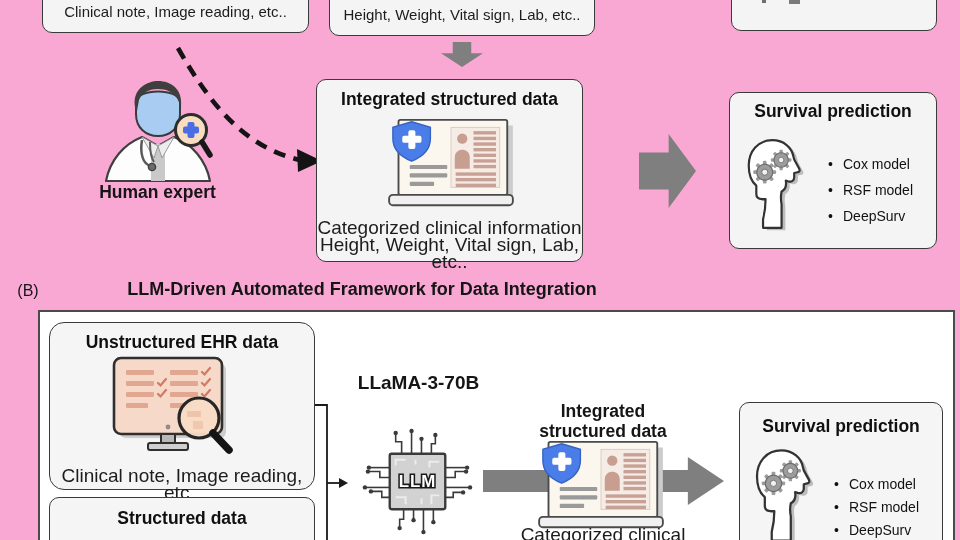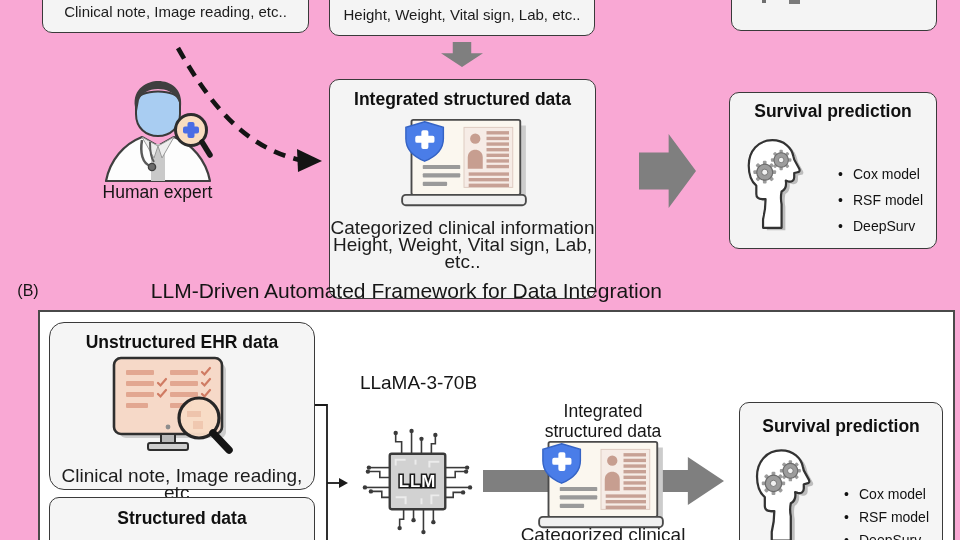--- a/index.html
+++ b/index.html
@@ -6,24 +6,24 @@
   .stage{position:relative;width:960px;height:540px;overflow:hidden;background:#f9a8d4;
          font-family:"Liberation Sans",sans-serif;color:#151515;}
   .box{position:absolute;background:#f4f4f4;border:1.8px solid #3a3a3a;border-radius:10px;box-sizing:border-box;}
   .toprow-label{position:absolute;left:0;right:0;bottom:12px;font-size:15px;text-align:center;color:#1c1c1c;}
   .box-title{position:absolute;left:0;right:0;font-weight:bold;font-size:17.5px;text-align:center;color:#101010;}
   .caption{position:absolute;left:0;right:0;font-size:19px;text-align:center;color:#1c1c1c;line-height:17px;}
   .blockarrow{position:absolute;background:#7f7f7f;}
   .arrow-down{clip-path:polygon(28% 0,72% 0,72% 45%,100% 45%,50% 100%,0 45%,28% 45%);}
   .arrow-right-a{clip-path:polygon(0 25%,52% 25%,52% 0,100% 50%,52% 100%,52% 75%,0 75%);}
   .arrow-right-b{clip-path:polygon(0 27%,85% 27%,85% 0,100% 50%,85% 100%,85% 73%,0 73%);}
-  .models{position:absolute;margin:10px;padding:0;}
+  .models{position:absolute;margin:0;padding:0;}
   .models li{list-style:none;position:relative;padding-left:15px;font-size:14px;color:#111;}
   .models li::before{content:"\2022";position:absolute;left:0;top:0;}
-  .big-label{position:absolute;font-weight:normal;text-align:center;}
+  .big-label{position:absolute;font-weight:bold;text-align:center;}
   .abs{position:absolute;}
   svg{display:block;}
 </style>
 </head>
 <body>
 
 <div class="stage">
 
   <svg width="0" height="0" style="position:absolute" aria-hidden="true">
     <defs>
@@ -116,21 +116,21 @@
     <rect x="87" y="46.5" width="16" height="7" rx="2" fill="#4a6de5"></rect>
     <line x1="106" y1="62" x2="114" y2="75" stroke="#181818" stroke-width="5.5" stroke-linecap="round"></line>
   </svg>
   <div class="big-label" style="left:60px;top:182px;width:195px;font-size:17.5px;">Human expert</div>
 
   <svg class="abs" style="left:158px;top:40px;" width="175" height="140" viewBox="0 0 175 140">
     <path d="M20 8 C55 70 90 108 142 120" fill="none" stroke="#141414" stroke-width="4.6" stroke-dasharray="12 8.5"></path>
     <polygon points="139,109 164,121 140,132" fill="#141414"></polygon>
   </svg>
 
-  <div class="box" style="left:329px;top:79px;width:267px;height:220px;">
+  <div class="box" style="left:316px;top:79px;width:267px;height:183px;">
     <div class="box-title" style="top:9px;">Integrated structured data</div>
     <svg class="abs" style="left:59px;top:36px;" width="150" height="94" viewBox="0 0 160 100">
       <use href="#sym-laptop"></use>
     </svg>
     <div class="caption" style="top:139px;">Categorized clinical information</div>
     <div class="caption" style="top:156px;">Height, Weight, Vital sign, Lab, etc..</div>
   </div>
 
   <div class="blockarrow arrow-right-a" style="left:639px;top:134px;width:57px;height:74px;"></div>
 
@@ -140,21 +140,21 @@
       <use href="#sym-head"></use>
     </svg>
     <ul class="models" style="left:98px;top:58px;line-height:26px;">
       <li>Cox model</li>
       <li>RSF model</li>
       <li>DeepSurv</li>
     </ul>
   </div>
 
   <div class="big-label" style="left:8px;top:282px;width:40px;font-weight:normal;font-size:16px;">(B)</div>
-  <div class="big-label" style="left:62px;top:279px;width:600px;text-align:right;font-size:21px;">LLM-Driven Automated Framework for Data Integration</div>
+  <div class="big-label" style="left:62px;top:279px;width:600px;text-align:center;font-size:18px;">LLM-Driven Automated Framework for Data Integration</div>
 
   <div class="abs" style="left:38px;top:310px;width:917px;height:240px;border:2px solid #4a4a4a;box-sizing:border-box;background:#ffffff;"></div>
 
   <div class="box" style="left:49px;top:322px;width:266px;height:168px;background:#f5f5f5;border-radius:15px;">
     <div class="box-title" style="top:9px;">Unstructured EHR data</div>
     <svg class="abs" style="left:58px;top:31px;" width="130" height="112" viewBox="0 0 130 112">
       <rect x="12" y="10" width="106" height="74" rx="6" fill="#cdcdcd"></rect>
       <rect x="6" y="4" width="108" height="76" rx="7" fill="#f6d9c8" stroke="#2f2f2f" stroke-width="2.6"></rect>
       <g fill="#e2a791">
         <rect x="18" y="16" width="28" height="5" rx="1"></rect>

